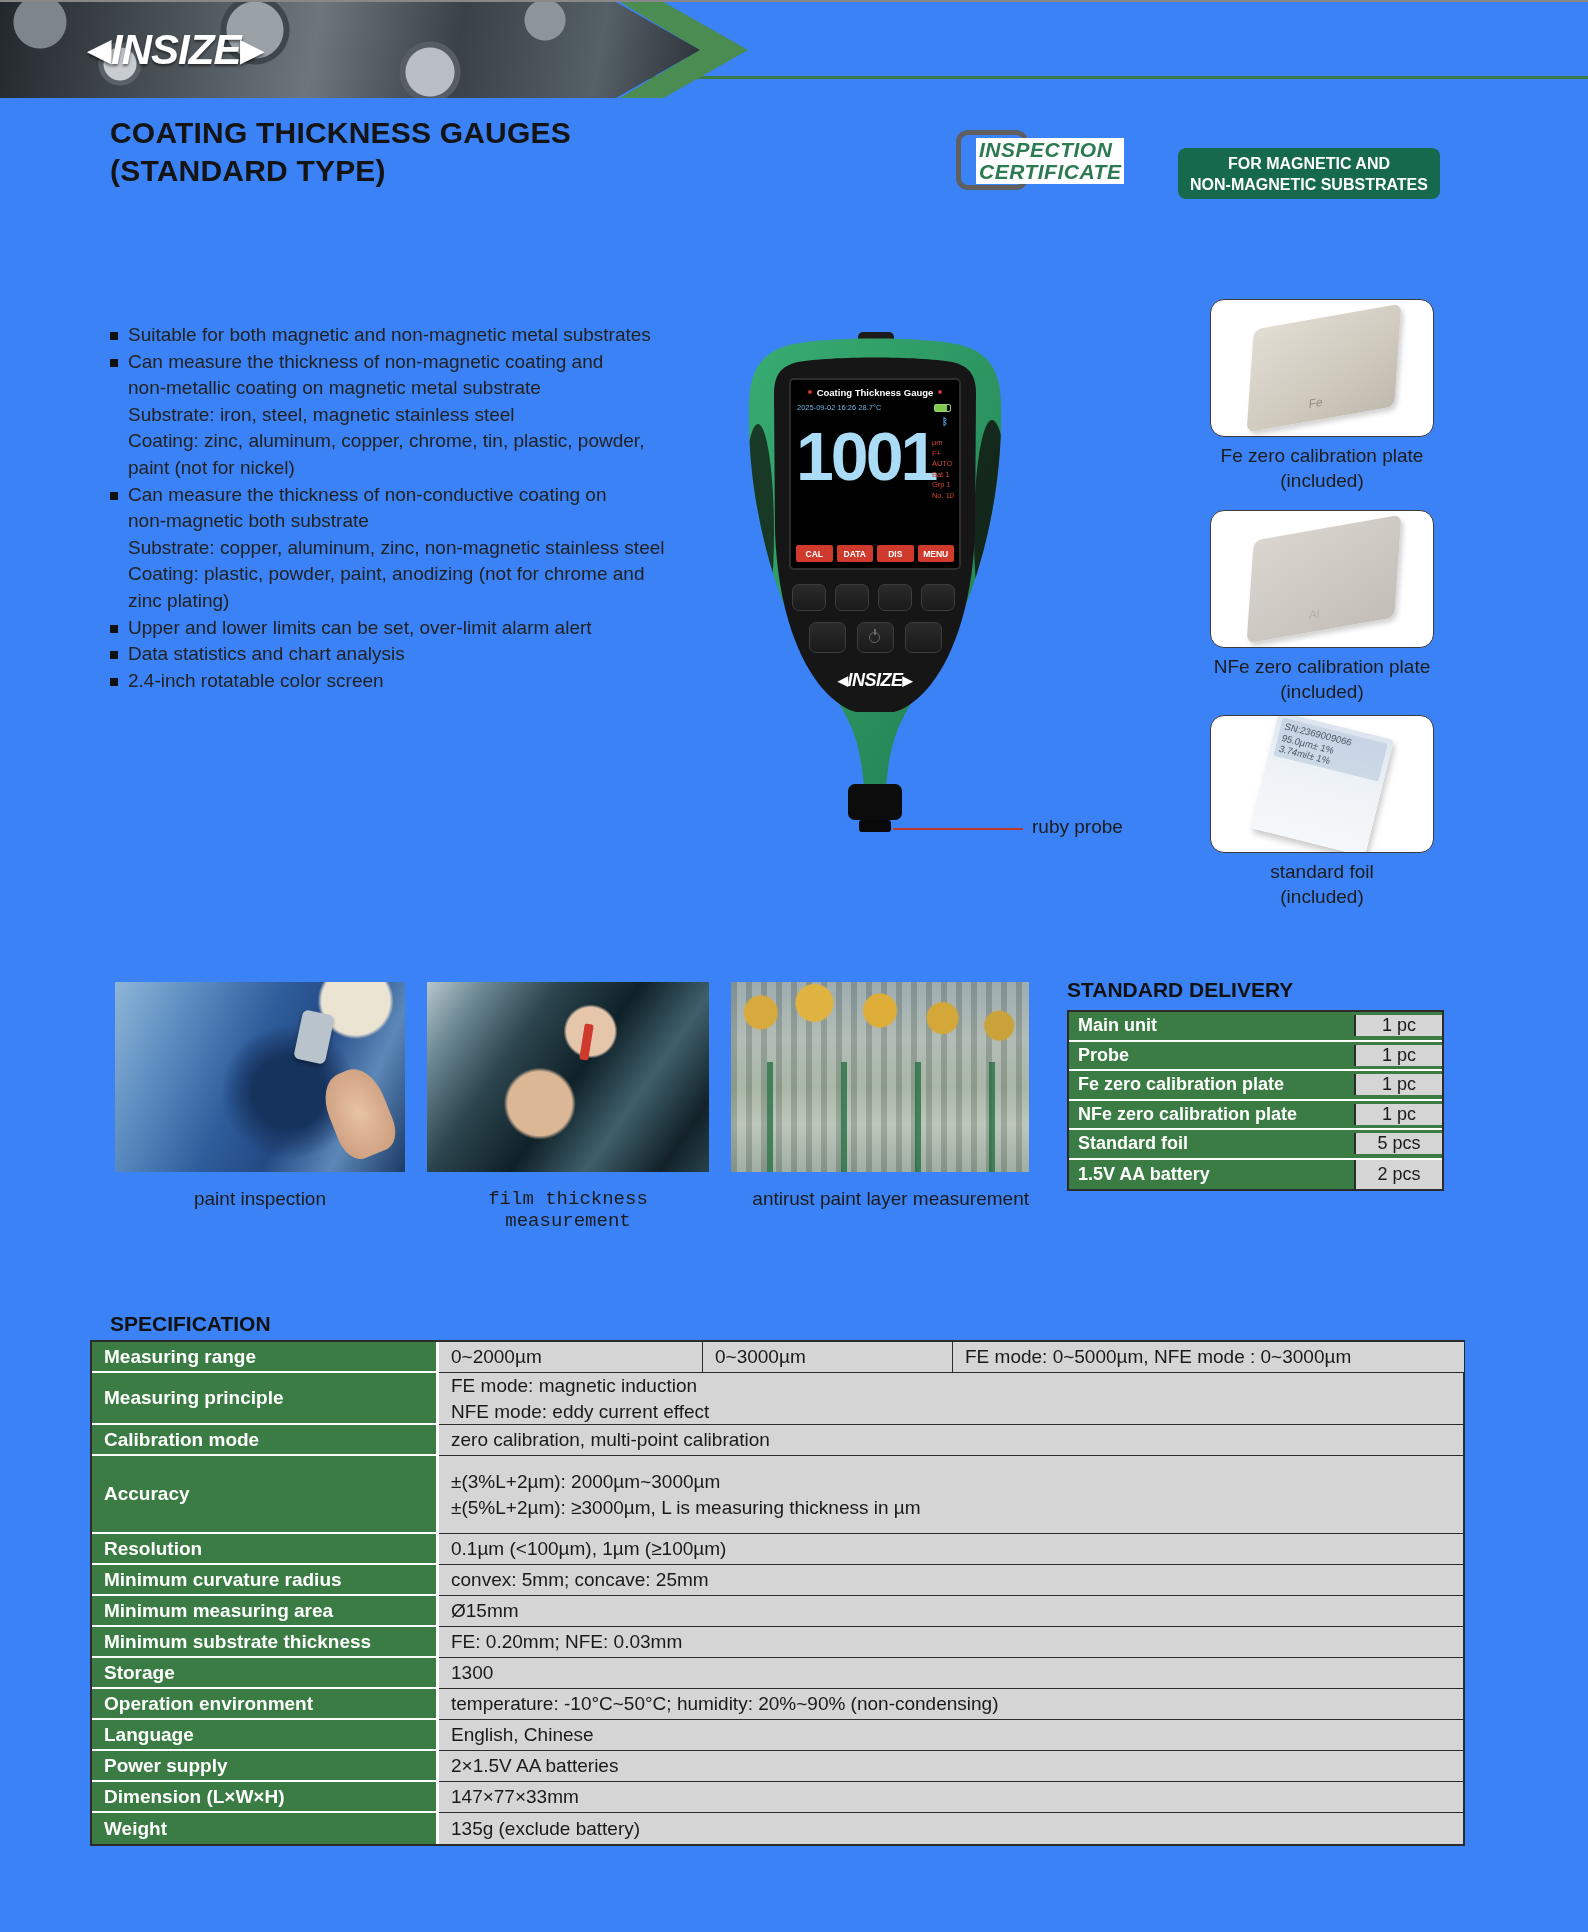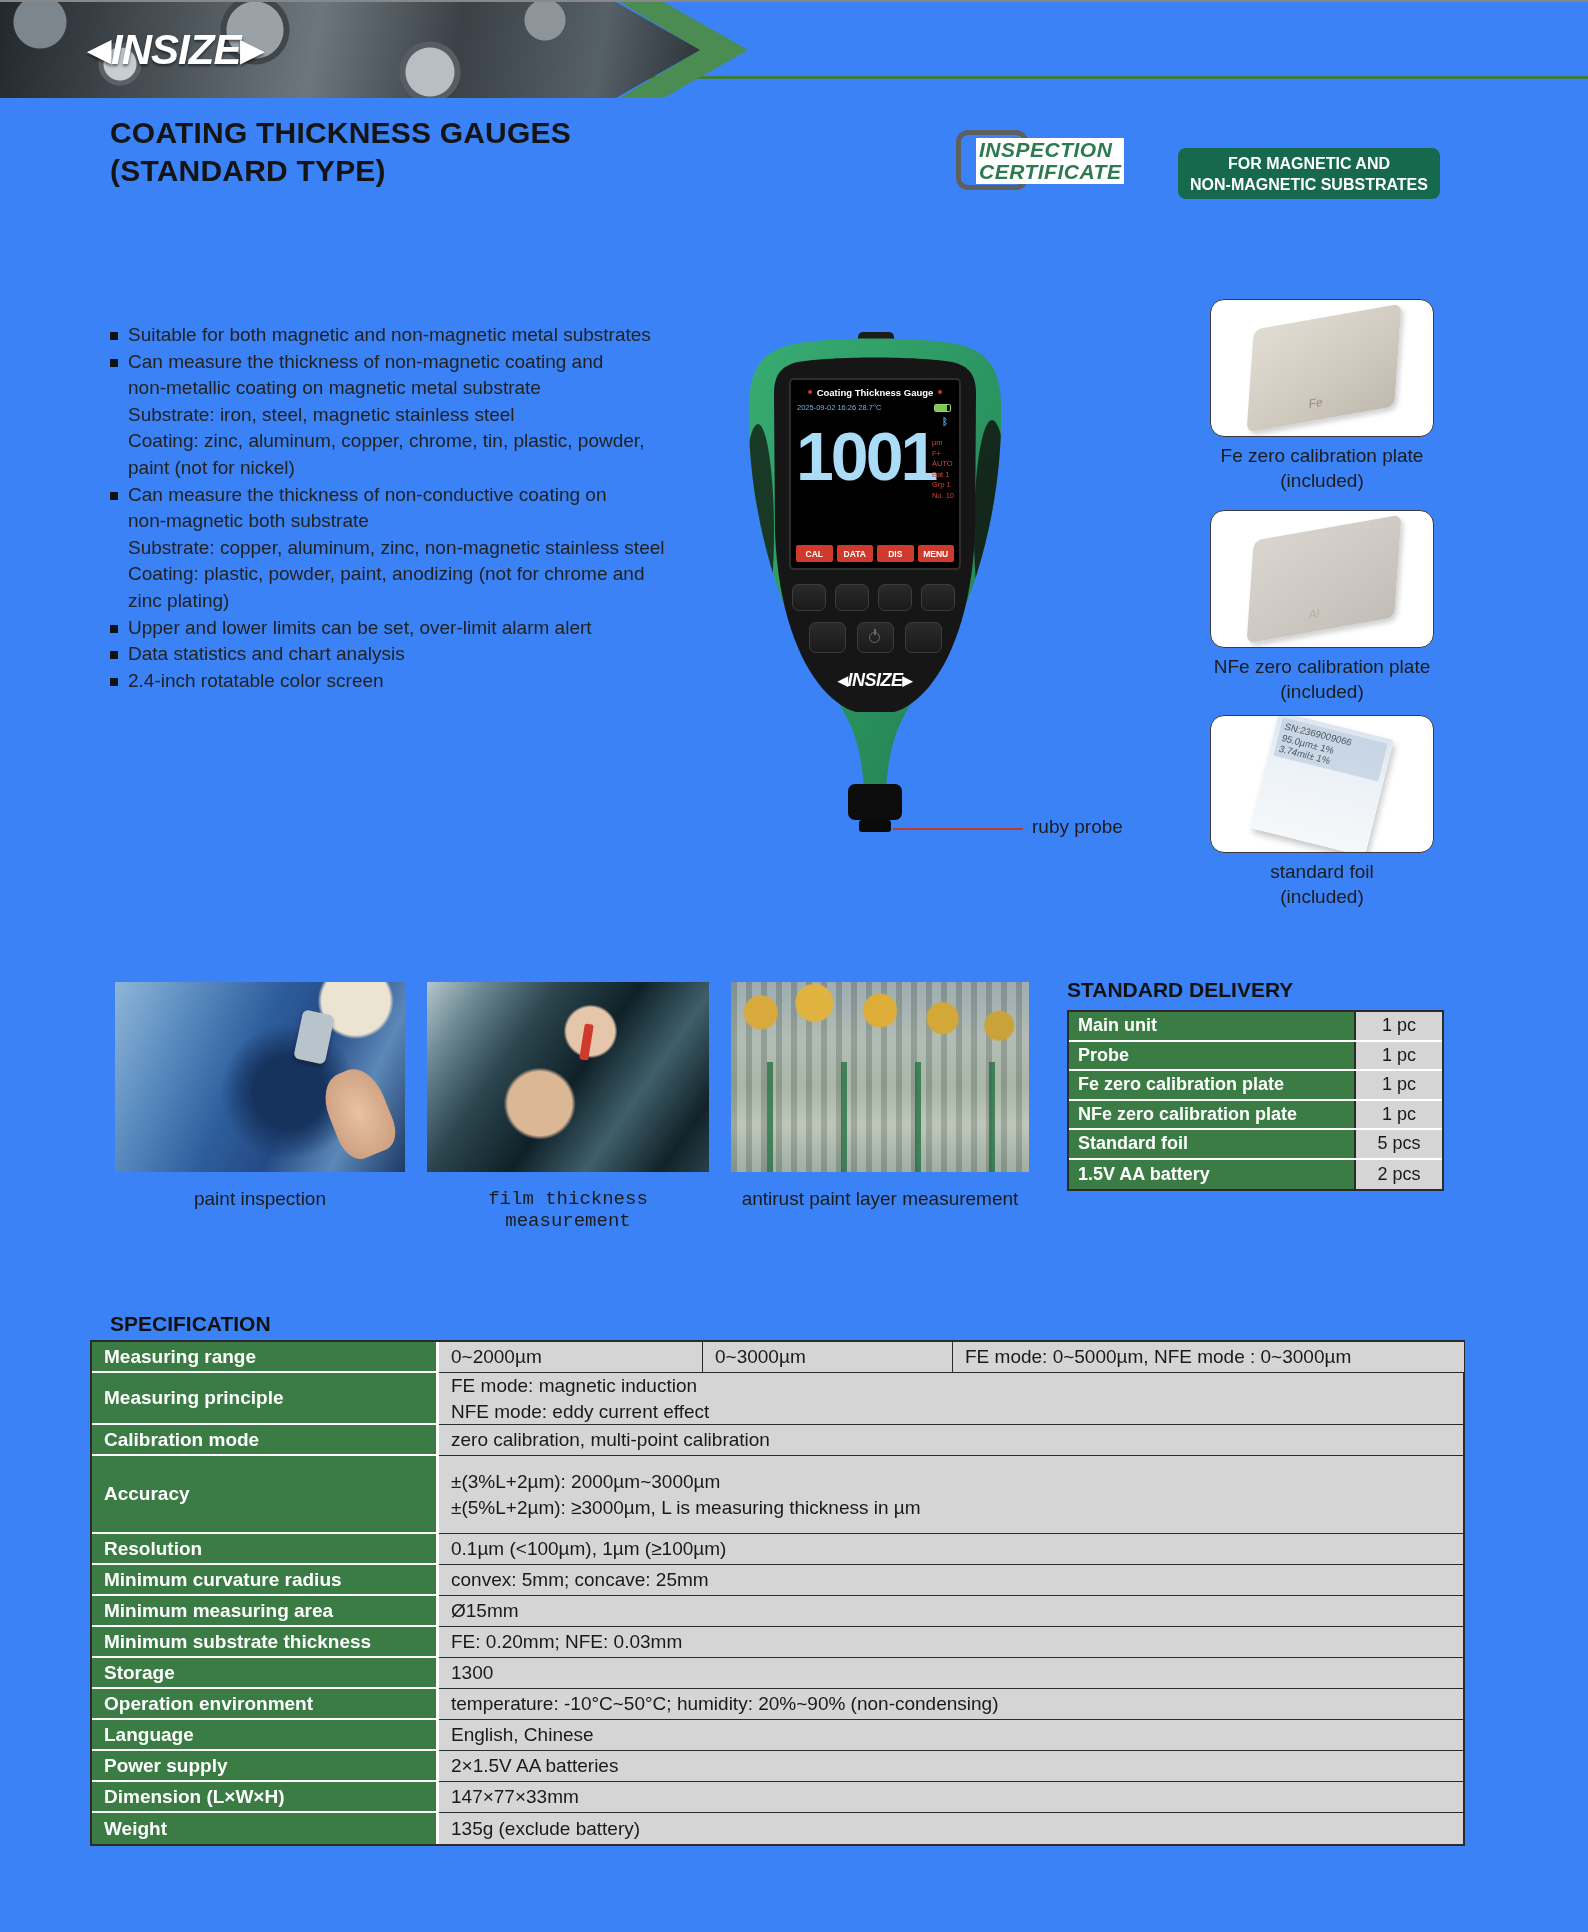--- a/index.html
+++ b/index.html
@@ -119,21 +119,21 @@
                background:radial-gradient(#e8c3a4,#c89878); transform:rotate(-22deg); }
   .red-tool { position:absolute; left:55%; top:22%; width:9px; height:36px; background:#d03a2c;
               transform:rotate(9deg); border-radius:2px; }
   .green-rods { position:absolute; left:0; right:0; bottom:0; height:58%;
                 background:repeating-linear-gradient(90deg, rgba(0,0,0,0) 0 36px, rgba(28,108,60,0.75) 36px 42px, rgba(0,0,0,0) 42px 74px); }
 
   
   .dlv-heading { position:absolute; left:1067px; top:976px; font-size:21px; font-weight:bold; color:#111; }
   .dlv-table { position:absolute; left:1067px; top:1008px; width:377px; border:2px solid #2b2b2b; background:#3a7c44; }
   .dlv-row { display:flex; height:29.5px; }
-  .dlv-row:not(:last-child) { border-bottom:2px solid #fff; }
+  .dlv-row:not(:last-child) { border-bottom:2px solid #fff;align-items:center; }
   .dlv-item { flex:1; background:#3a7c44; color:#fff; font-weight:bold; font-size:18px; display:flex;
               align-items:center; padding-left:9px; }
   .dlv-qty { width:88px; background:#d5d5d5; color:#1a1a1a; font-size:18px; display:flex; align-items:center;
              justify-content:center; border-left:2px solid #2b2b2b; }
 
   
   .spec-heading { position:absolute; left:110px; top:1310px; font-size:21px; font-weight:bold; color:#111; }
   .spec-table { position:absolute; left:90px; top:1338px; width:1375px; border:2px solid #2b2b2b; background:#d5d5d5; }
   .spec-row { display:flex; }
   .spec-lab { flex:0 0 347px; background:#3a7c44; color:#fff; font-weight:bold; font-size:19px;
@@ -326,21 +326,21 @@
     <div class="hand-blob"></div>
   </div>
   <div class="photo" id="photo2">
     <div class="red-tool"></div>
   </div>
   <div class="photo" id="photo3">
     <div class="green-rods"></div>
   </div>
   <div class="photo-caption" style="left:115px; width:290px;">paint inspection</div>
   <div class="photo-caption" style="left:427px; width:282px;font-family:Liberation Mono, monospace;">film thickness measurement</div>
-  <div class="photo-caption" style="left:731px; width:298px;">antirust paint layer measurement</div>
+  <div class="photo-caption" style="left:731px; width:298px;text-align:right;">antirust paint layer measurement</div>
 
   <div class="dlv-heading">STANDARD DELIVERY</div>
   <div class="dlv-table" id="dlvTable">
       <div class="dlv-row">
         <div class="dlv-item">Main unit</div>
         <div class="dlv-qty">1 pc</div>
       </div>
       <div class="dlv-row">
         <div class="dlv-item">Probe</div>
         <div class="dlv-qty">1 pc</div>

